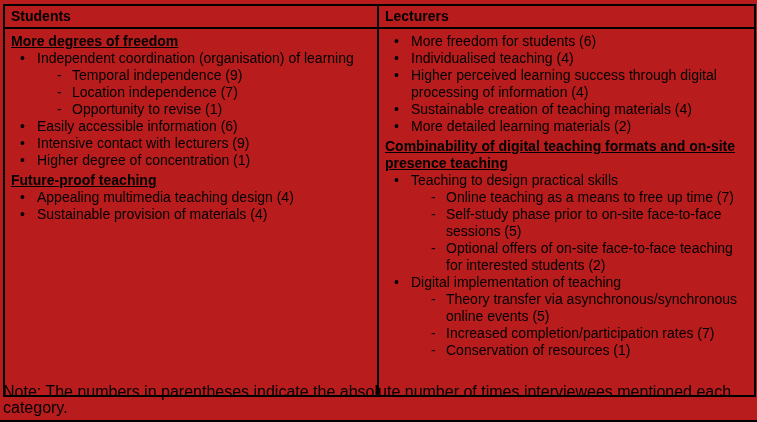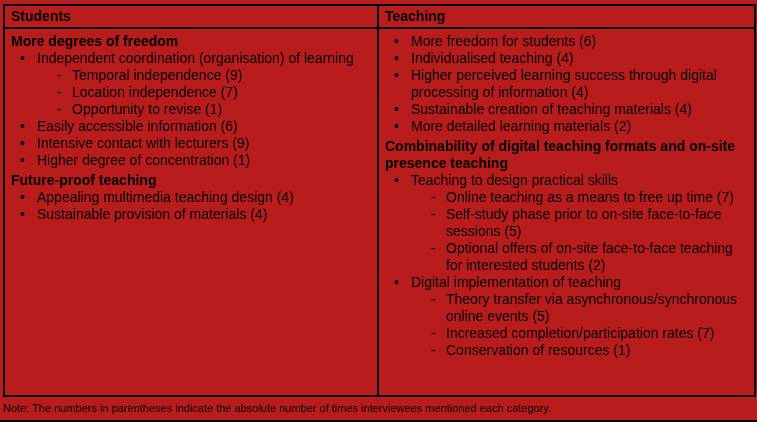--- a/index.html
+++ b/index.html
@@ -31,50 +31,50 @@
     font-weight: bold;
     padding: 2px 6px 3px 6px;
   }
   .cat-table td {
     font-size: 14px;
     line-height: 17px;
     padding: 4px 5px 4px 6px;
     height: 358px;
   }
   .block + .block { margin-top: 3px; }
-  .block-heading { font-weight: bold; }
+  .block-heading { font-weight: bold; text-decoration: underline; }
   .bullet-item { position: relative; padding-left: 26px; }
   .bullet-item.deep-wrap { padding-left: 61px; text-indent: -35px; }
   .sub-item { position: relative; padding-left: 61px; }
   .marker-bullet { position: absolute; left: 9px; top: 0; text-indent: 0; }
   .marker-dash { position: absolute; left: 46px; top: 0; }
   .note {
     position: absolute;
     left: 0; bottom: 0;
     width: 757px;
     box-sizing: border-box;
     border-bottom: 2px solid #000;
     padding: 3px 4px 4px 3px;
-    font-size: 11px;
+    font-size: 16px;
     line-height: 16px;
   }
 </style>
 </head>
 <body>
 
 <div class="figure">
   <table class="cat-table">
     <colgroup>
       <col style="width:374px">
       <col style="width:377px">
     </colgroup>
     <thead>
       <tr>
         <th>Students</th>
-        <th>Teaching</th>
+        <th>Lecturers</th>
       </tr>
     </thead>
     <tbody>
       <tr>
         <td id="col-0">
             <div class="block">
               <div class="block-heading">More degrees of freedom</div>
               <div class="bullet-item deep-wrap"><span class="marker-bullet">•</span><span>Independent coordination (organisation) of learning</span></div>
               <div class="sub-item"><span class="marker-dash">-</span><span>Temporal independence (9)</span></div>
               <div class="sub-item"><span class="marker-dash">-</span><span>Location independence (7)</span></div>

